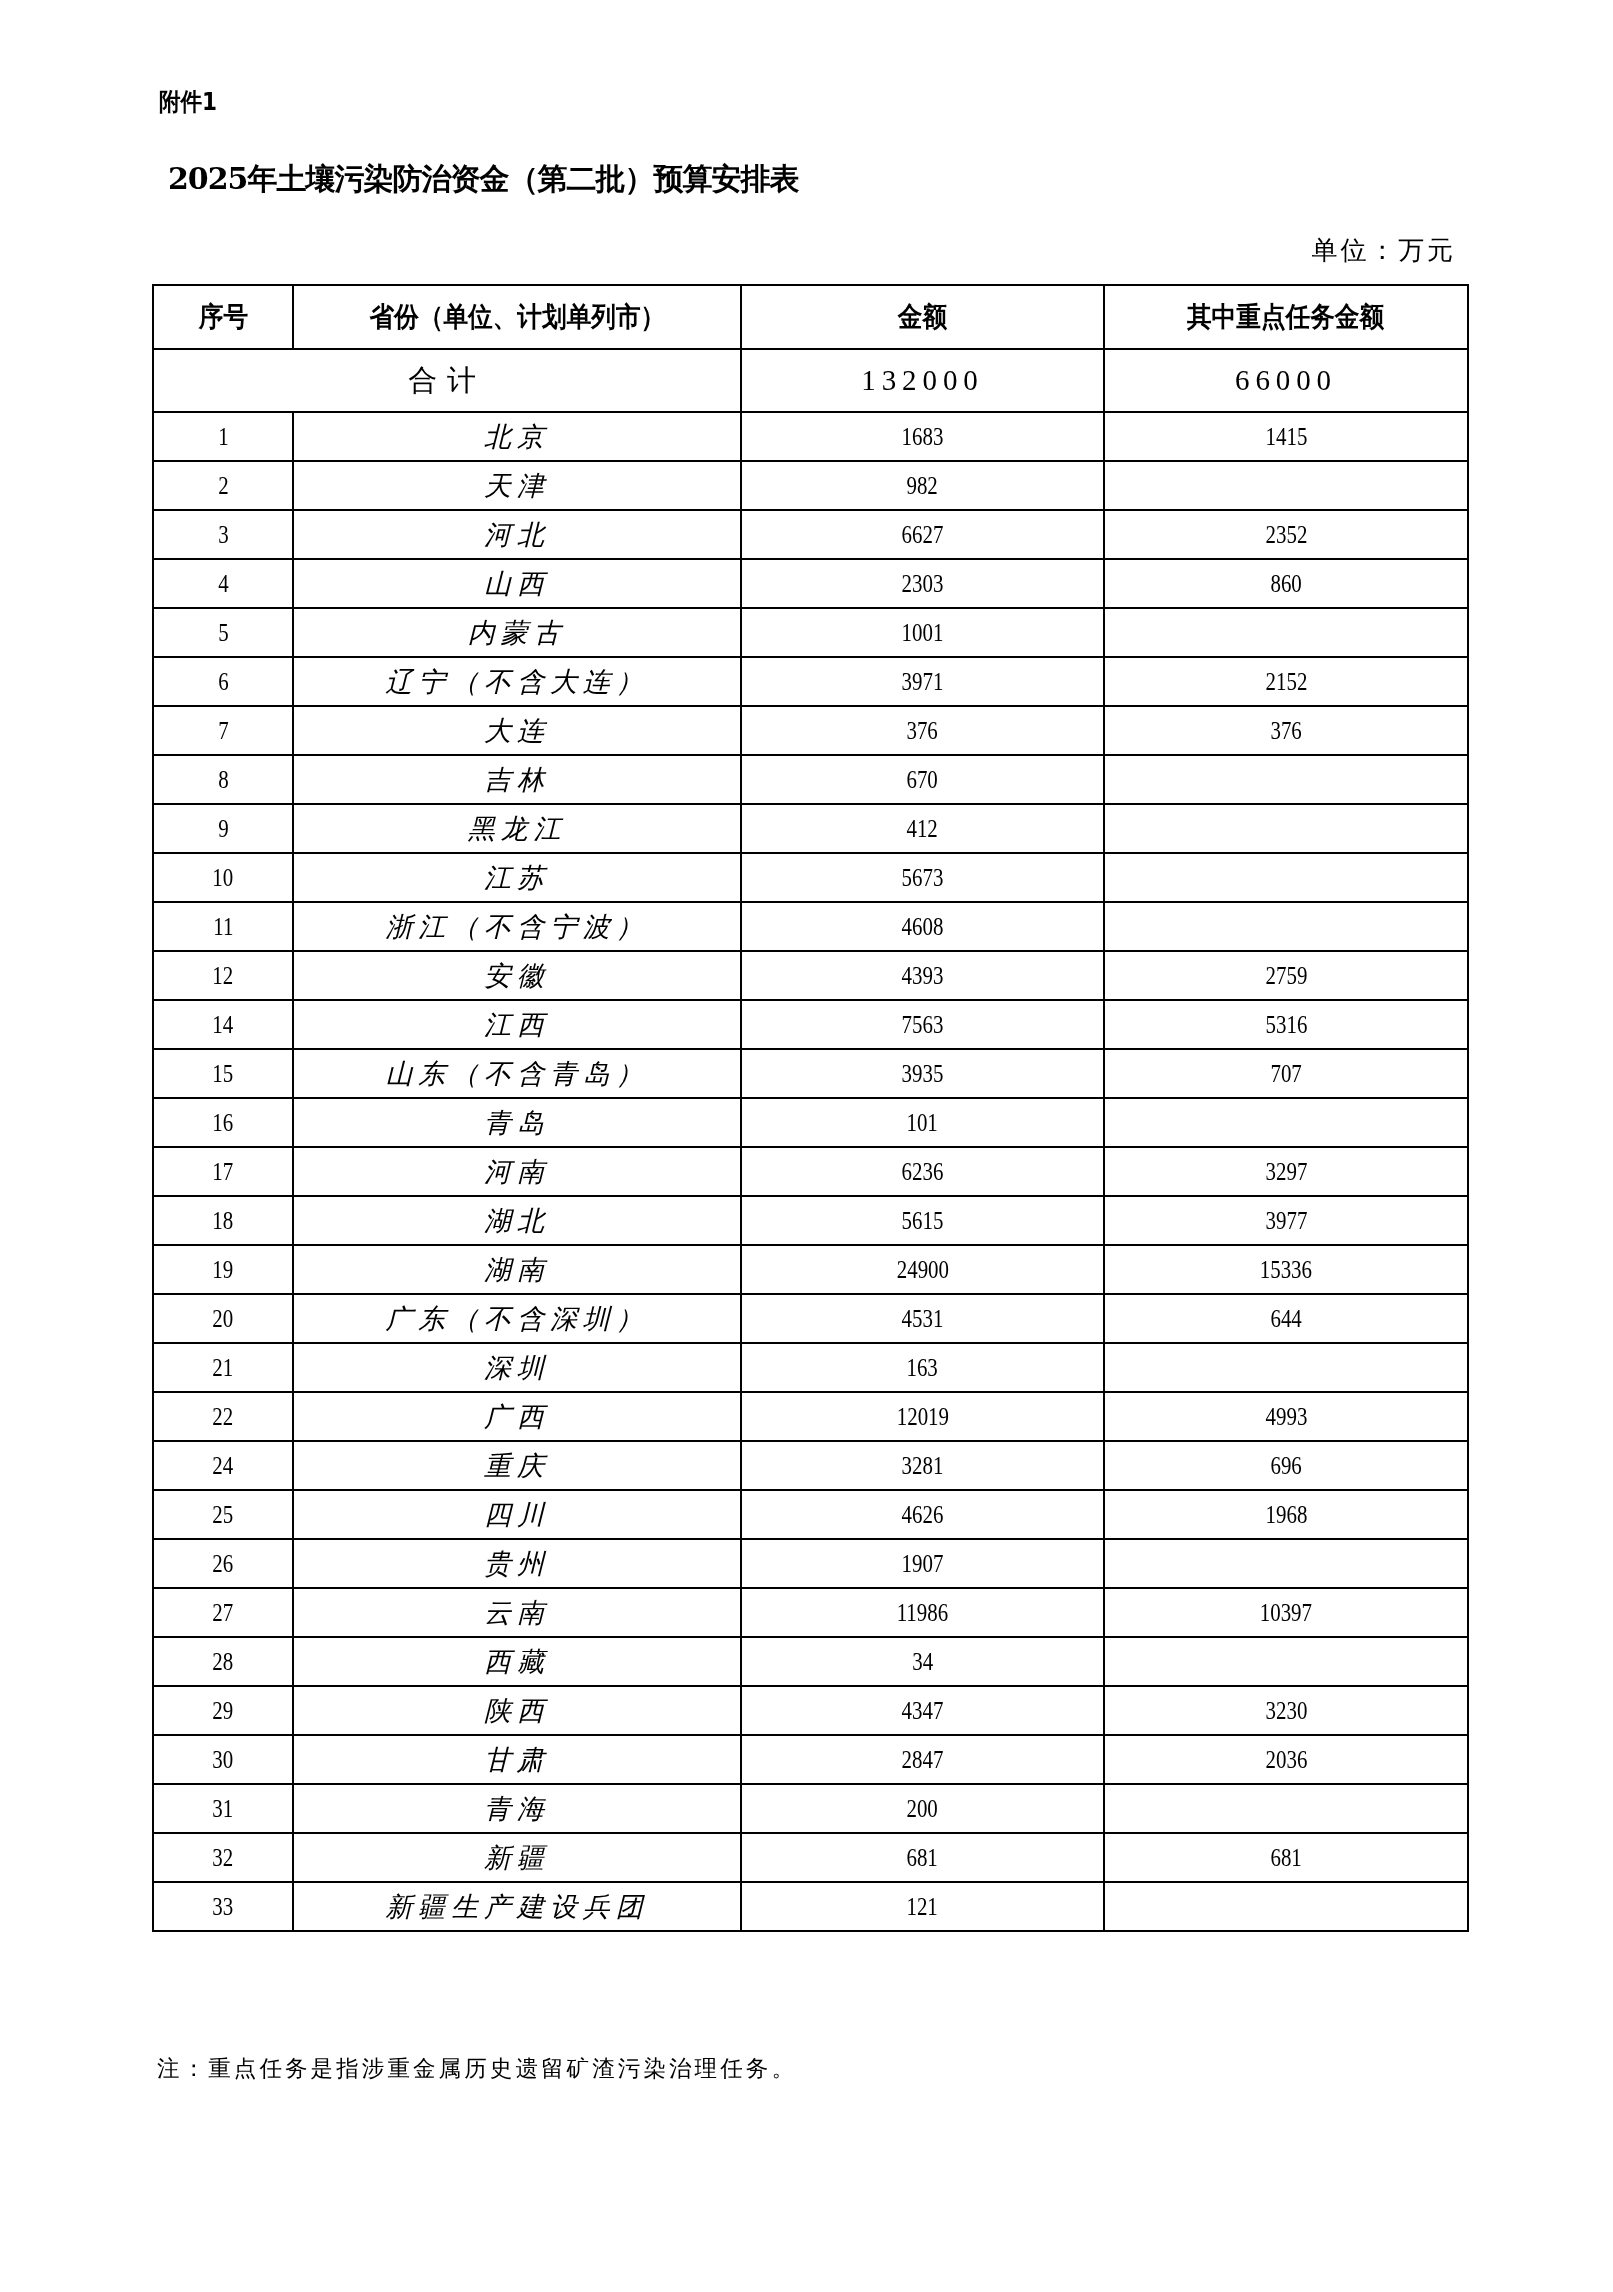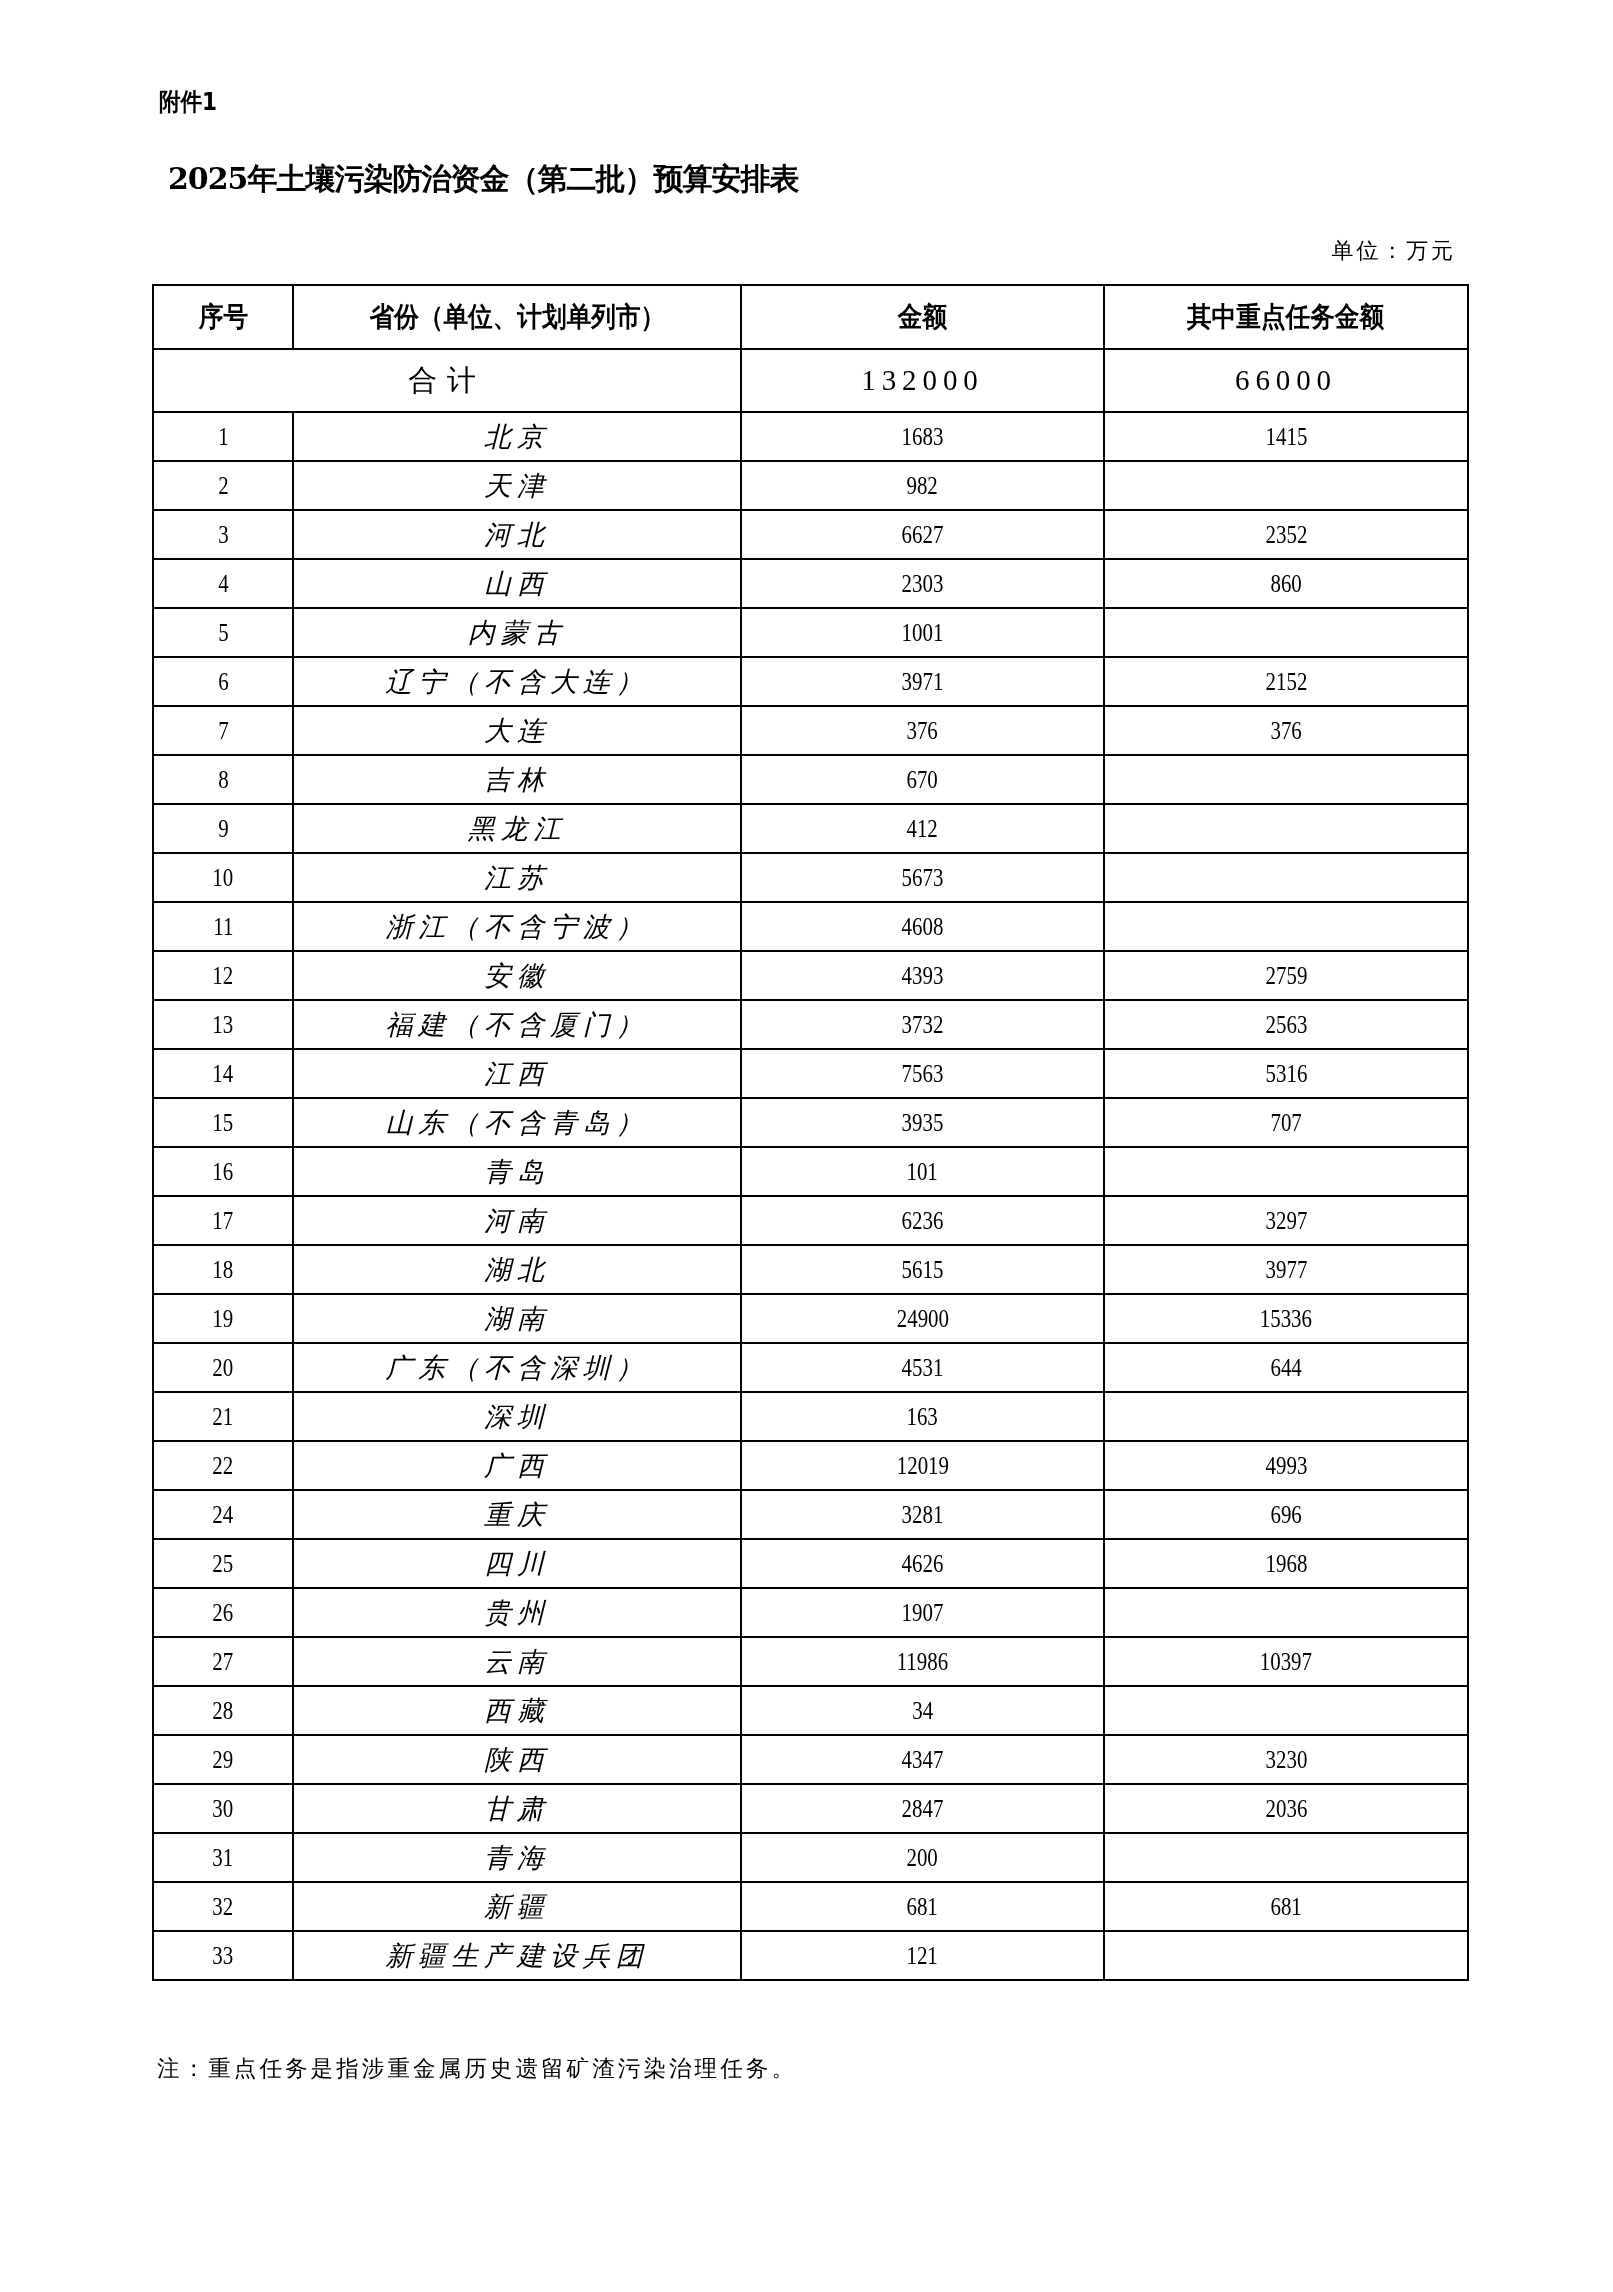--- a/index.html
+++ b/index.html
@@ -16,21 +16,21 @@
   }
   .title {
     position: absolute; left: 168px; width: 1313px; top: 147px;
     text-align: left;
     font-family: "DejaVu Serif", "Liberation Serif", serif;
     font-weight: bold; font-size: 30px; line-height: 63px;
     letter-spacing: -1px;
   }
   .unit {
     position: absolute; right: 157px; top: 235px;
-    font-size: 22px; line-height: 31px; letter-spacing: 2.9px;
+    font-size: 26px; line-height: 31px; letter-spacing: 2.9px;
     font-family: "DejaVu Serif", "Liberation Serif", serif;
   }
   table.budget {
     position: absolute; left: 152px; top: 284px;
     width: 1314px; border-collapse: collapse; table-layout: fixed;
   }
   table.budget td, table.budget th {
     border: 2px solid #000000; padding: 0; text-align: center;
     vertical-align: middle;
   }
@@ -150,26 +150,20 @@
         <td class="num"><span class="cond">4608</span></td>
         <td class="num"><span class="cond"></span></td>
       </tr>
       <tr class="row">
         <td class="idx"><span class="cond">12</span></td>
         <td class="prov"><span>安徽</span></td>
         <td class="num"><span class="cond">4393</span></td>
         <td class="num"><span class="cond">2759</span></td>
       </tr>
       <tr class="row">
-        <td class="idx"><span class="cond">13</span></td>
-        <td class="prov"><span>福建（不含厦门）</span></td>
-        <td class="num"><span class="cond">3732</span></td>
-        <td class="num"><span class="cond">2563</span></td>
-      </tr>
-      <tr class="row">
         <td class="idx"><span class="cond">14</span></td>
         <td class="prov"><span>江西</span></td>
         <td class="num"><span class="cond">7563</span></td>
         <td class="num"><span class="cond">5316</span></td>
       </tr>
       <tr class="row">
         <td class="idx"><span class="cond">15</span></td>
         <td class="prov"><span>山东（不含青岛）</span></td>
         <td class="num"><span class="cond">3935</span></td>
         <td class="num"><span class="cond">707</span></td>

